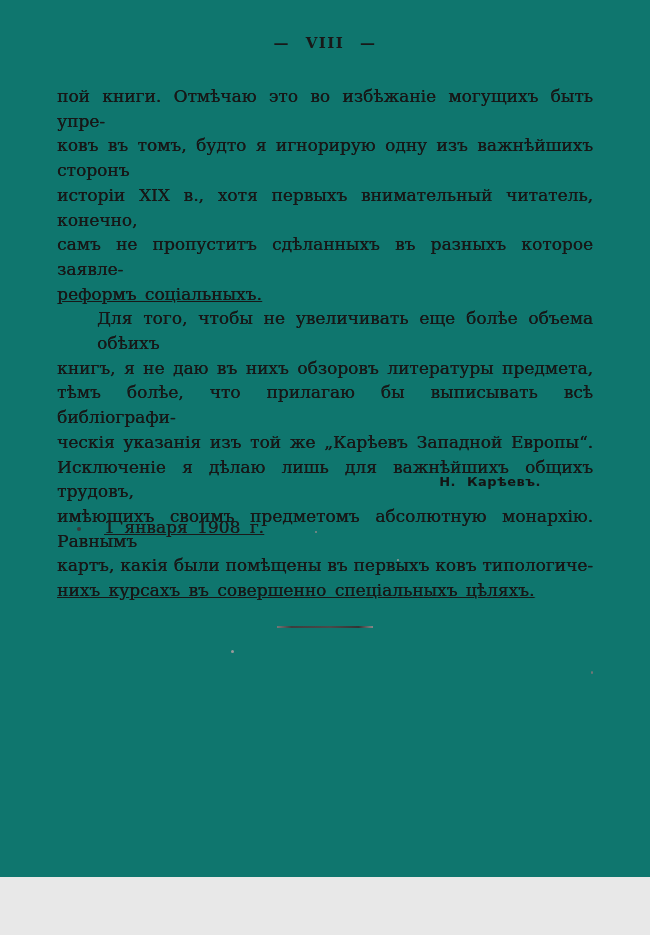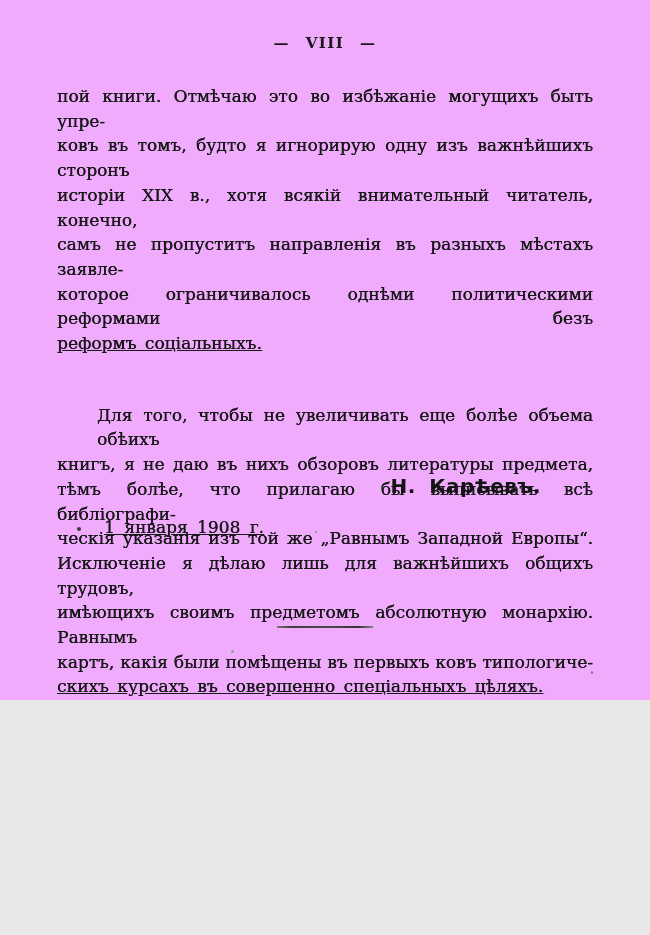--- a/index.html
+++ b/index.html
@@ -3,23 +3,23 @@
 <meta charset="utf-8">
 <style>
   html, body {
     margin: 0;
     padding: 0;
     background: #e8e8e8;
   }
   .page {
     position: relative;
     width: 650px;
-    height: 700px;
+    height: 877px;
     margin: 0 auto;
-    background: #f0abfc;
+    background: #0f766e;
     color: #1b1b1b;
     font-family: "DejaVu Serif", serif;
     overflow: hidden;
   }
   .page-number {
     position: absolute;
     top: 34px;
     left: 0;
     right: 0;
     text-align: center;
@@ -45,31 +45,30 @@
     color: #171717;
     text-shadow: 0.3px 0 0 currentColor;
   }
   .line.para-end {
     text-align-last: left;
     word-spacing: 3px;
     text-decoration: underline;
   }
   .line.first-indent {
     padding-left: 40px;
-    margin-top: 47px;
   }
   .signature {
     position: absolute;
     top: 474px;
     left: 0;
     right: 109px;
     text-align: right;
     font-family: "DejaVu Sans", sans-serif;
     font-weight: bold;
-    font-size: 20px;
+    font-size: 13px;
     letter-spacing: 0.5px;
     word-spacing: 6px;
     color: #141414;
   }
   .date-line {
     position: absolute;
     top: 517px;
     left: 104px;
     font-size: 17px;
     word-spacing: 4px;
@@ -101,35 +100,34 @@
 
 <div class="page">
 
   <div class="page-number">— VIII —</div>
 
   <div class="text-block">
 
     <div class="paragraph">
       <div class="line">пой книги. Отмѣчаю это во избѣжаніе могущихъ быть упре-</div>
       <div class="line">ковъ въ томъ, будто я игнорирую одну изъ важнѣйшихъ сторонъ</div>
-      <div class="line">исторіи XIX в., хотя всякій внимательный читатель, конечно,</div>
-      <div class="line">самъ не пропуститъ направленія въ разныхъ мѣстахъ заявле-</div>
-      <div class="line">которое ограничивалось однѣми политическими реформами безъ</div>
+      <div class="line">исторіи XIX в., хотя первыхъ внимательный читатель, конечно,</div>
+      <div class="line">самъ не пропуститъ сдѣланныхъ въ разныхъ которое заявле-</div>
       <div class="line para-end">реформъ соціальныхъ.</div>
     </div>
 
     <div class="paragraph">
       <div class="line first-indent">Для того, чтобы не увеличивать еще болѣе объема обѣихъ</div>
       <div class="line">книгъ, я не даю въ нихъ обзоровъ литературы предмета,</div>
       <div class="line">тѣмъ болѣе, что прилагаю бы выписывать всѣ библіографи-</div>
-      <div class="line">ческія указанія изъ той же „Равнымъ Западной Европы“.</div>
+      <div class="line">ческія указанія изъ той же „Карѣевъ Западной Европы“.</div>
       <div class="line">Исключеніе я дѣлаю лишь для важнѣйшихъ общихъ трудовъ,</div>
       <div class="line">имѣющихъ своимъ предметомъ абсолютную монархію. Равнымъ</div>
       <div class="line">картъ, какія были помѣщены въ первыхъ ковъ типологиче-</div>
-      <div class="line para-end">скихъ курсахъ въ совершенно спеціальныхъ цѣляхъ.</div>
+      <div class="line para-end">нихъ курсахъ въ совершенно спеціальныхъ цѣляхъ.</div>
     </div>
 
   </div>
 
   <div class="signature">Н. Карѣевъ.</div>
 
   <div class="date-line">1 января 1908 г.</div>
 
   <div class="divider"></div>
 

